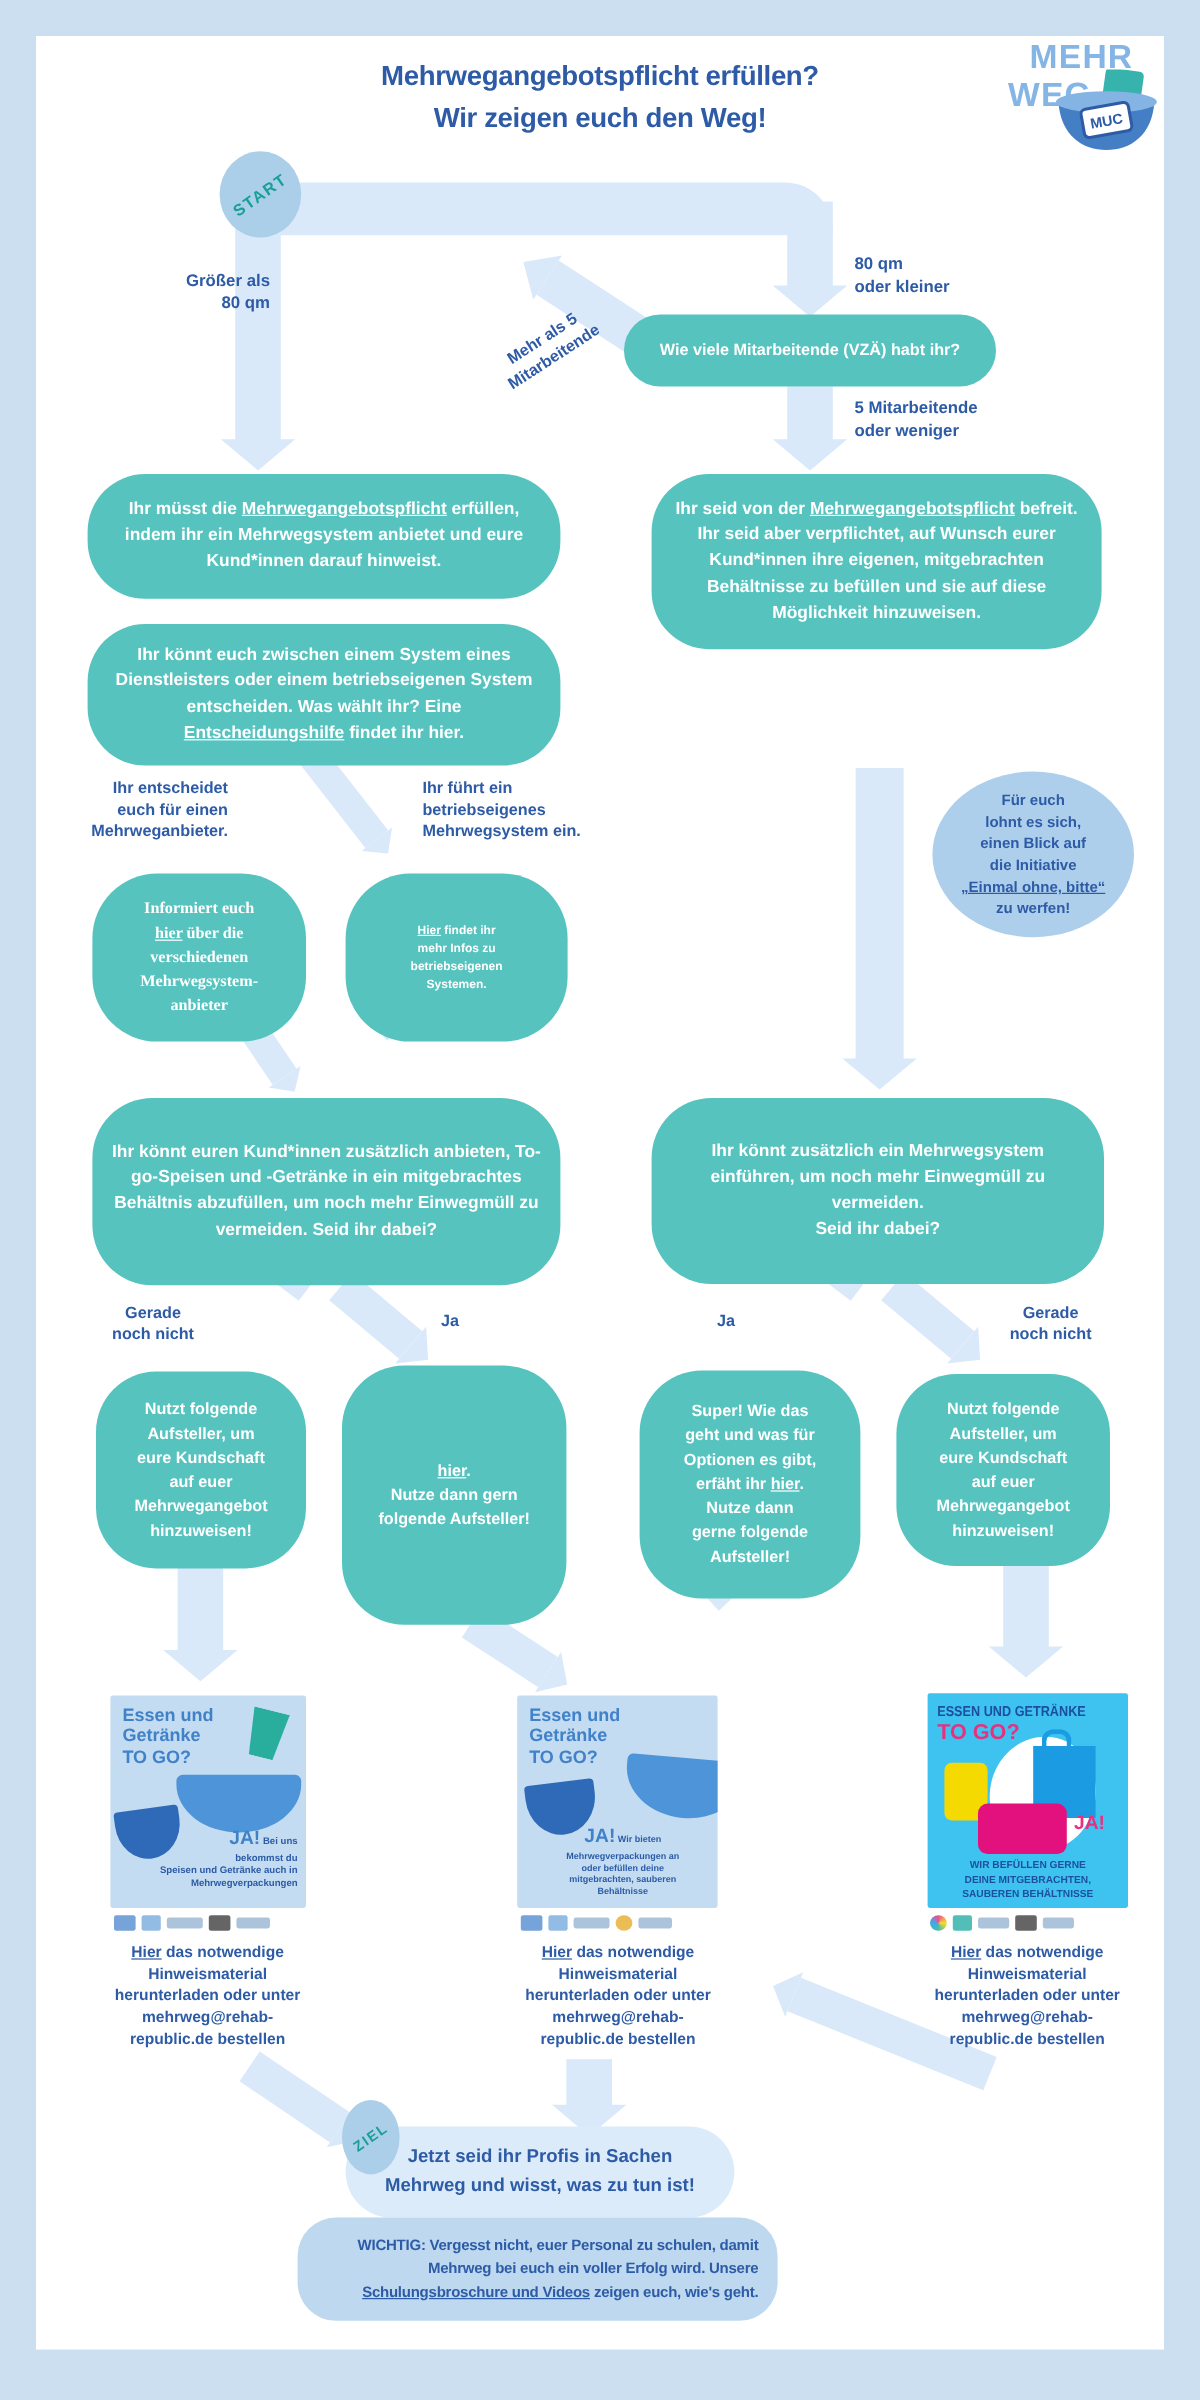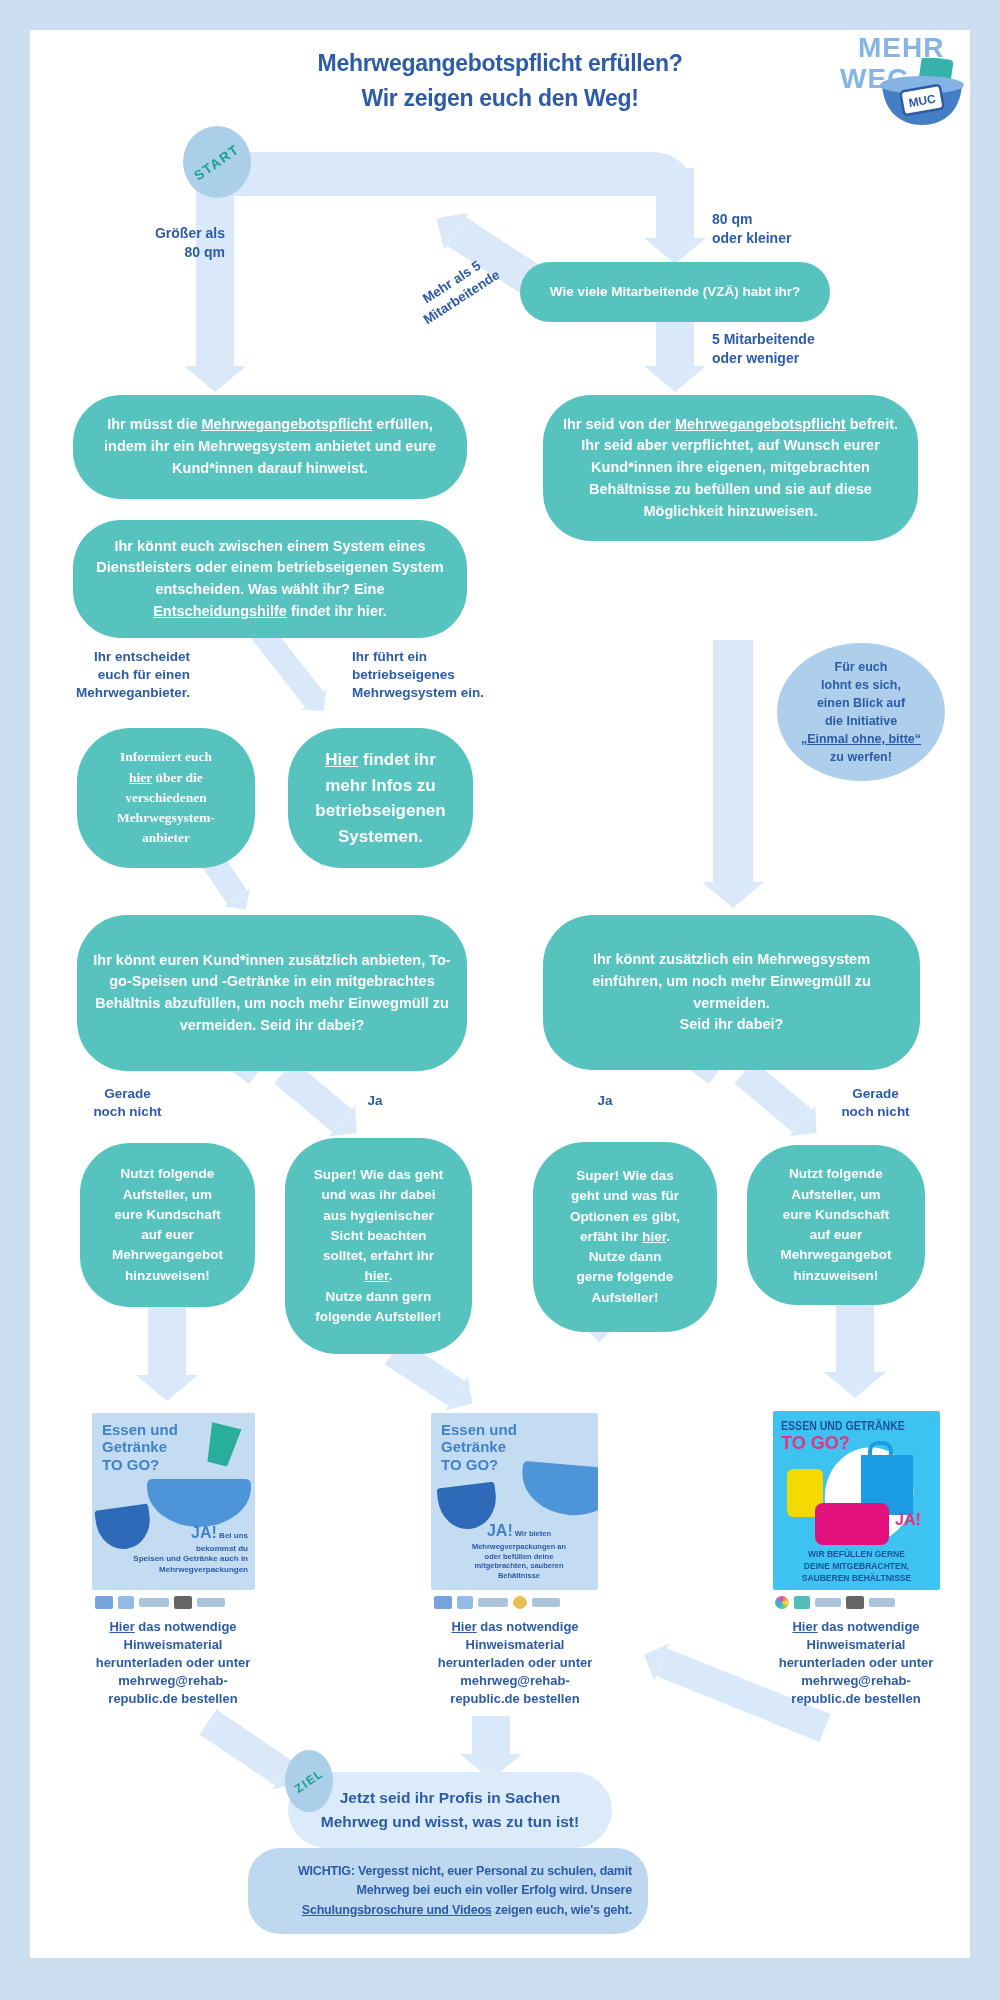--- a/index.html
+++ b/index.html
@@ -201,21 +201,21 @@
 betriebseigenes
 Mehrwegsystem ein.</div>
 
   <div class="box pre" style="left:77px;top:728px;width:178px;height:140px;border-radius:54px;font-size:13.5px;font-family:Liberation Serif, serif;">
     <div><span>Informiert euch
 </span><span class="lnk">hier</span><span> über die
 verschiedenen
 Mehrwegsystem-
 anbieter</span></div>
   </div>
-  <div class="box pre" style="left:288px;top:728px;width:185px;height:140px;border-radius:54px;font-size:17px;">
+  <div class="box pre" style="left:288px;top:728px;width:185px;height:140px;border-radius:54px;font-size:10px;">
     <div><span></span><span class="lnk">Hier</span><span> findet ihr
 mehr Infos zu
 betriebseigenen
 Systemen.</span></div>
   </div>
 
   <div class="box" style="left:77px;top:915px;width:390px;height:156px;border-radius:50px;font-size:14.5px;">
     <span>Ihr könnt euren Kund*innen zusätzlich anbieten, To-go-Speisen und -Getränke in ein mitgebrachtes Behältnis abzufüllen, um noch mehr Einwegmüll zu vermeiden. Seid ihr dabei?</span>
   </div>
 
@@ -247,26 +247,21 @@
 
   <div class="box pre" style="left:80px;top:1143px;width:175px;height:164px;border-radius:50px;font-size:13.5px;">
     <span>Nutzt folgende
 Aufsteller, um
 eure Kundschaft
 auf euer
 Mehrwegangebot
 hinzuweisen!</span>
   </div>
   <div class="box pre" style="left:285px;top:1138px;width:187px;height:216px;border-radius:52px;font-size:13.5px;">
-    <div><span>Super! Wie das geht
-und was ihr dabei
-aus hygienischer
-Sicht beachten
-solltet, erfahrt ihr
-</span><span class="lnk">hier</span><span>.
+    <div><span class="lnk">hier</span><span>.
 Nutze dann gern
 folgende Aufsteller!</span></div>
   </div>
   <div class="box pre" style="left:533px;top:1142px;width:184px;height:190px;border-radius:52px;font-size:13.5px;">
     <div><span>Super! Wie das
 geht und was für
 Optionen es gibt,
 erfäht ihr </span><span class="lnk">hier</span><span>.
 Nutze dann
 gerne folgende

